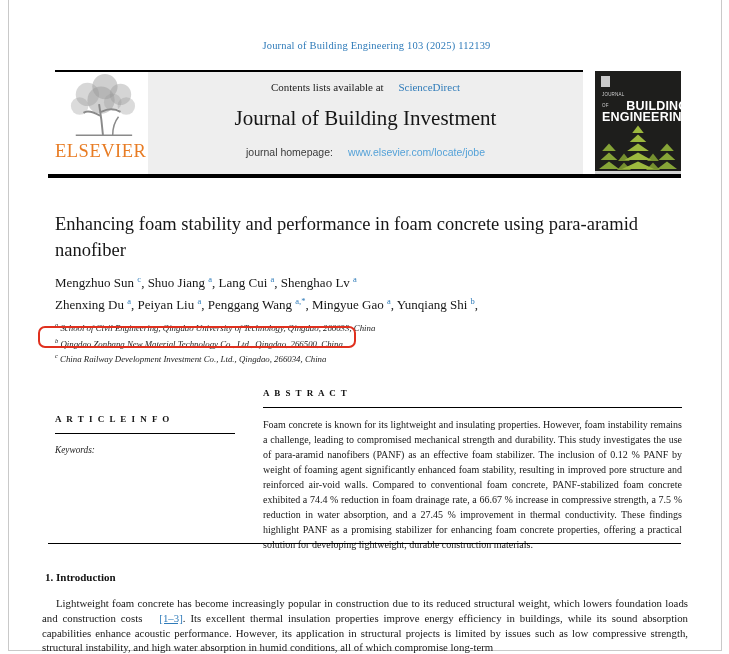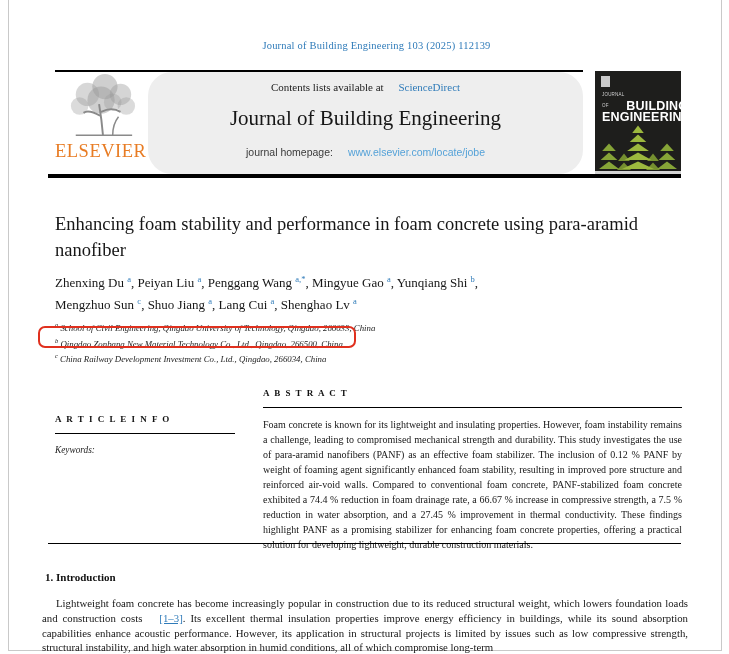--- a/index.html
+++ b/index.html
@@ -12,21 +12,21 @@
   .citation{position:absolute;top:40px;left:0;width:729px;text-align:center;
             font-size:10.5px;color:#2f7bb9;letter-spacing:.2px;}
   .rule-top{position:absolute;left:55px;top:70px;width:528px;height:2px;background:#000;}
   
   .logo{position:absolute;left:55px;top:73px;width:93px;height:101px;text-align:left;}
   .logo svg{display:block;margin:0 auto;}
   .els-text{font-family:"Liberation Serif",serif;font-size:18.5px;color:#e87c24;
             letter-spacing:.5px;margin-top:-2px;}
   
   .graybox{position:absolute;left:148px;top:72px;width:435px;height:102px;background:#eeeeee;
-           text-align:center;border-radius:24px;}
+           text-align:center;}
   .contents-line{margin-top:9px;font-size:11px;color:#222;}
   .jtitle{margin-top:13px;font-size:21px;color:#161616;}
   .homepage{margin-top:15px;font-family:"Liberation Sans",sans-serif;font-size:10.5px;color:#3a3a3a;}
   .homepage a{color:#55a2d8;}
   
   .cover{position:absolute;left:595px;top:71px;width:86px;height:105px;background:#1e1e1c;overflow:hidden;}
   .emblem{position:absolute;top:5px;left:6px;width:9px;height:11px;background:#e8e8e8;opacity:.85;}
   .cover-title{position:absolute;top:18px;left:0;width:86px;color:#fff;
                font-family:"Liberation Sans",sans-serif;font-weight:bold;line-height:11px;}
   .row1{display:flex;align-items:flex-end;margin-left:7px;}
@@ -83,21 +83,21 @@
     </g>
     <path d="M46 64 C45 52 44 44 42 32 M43 44 C36 40 30 38 26 41 M44 40 C52 36 58 36 64 40" stroke="#8a8a8a" stroke-width="2" fill="none"></path>
     <path d="M56 64 C56 56 58 50 62 45" stroke="#8a8a8a" stroke-width="1.5" fill="none"></path>
     <path d="M18 64 L76 64" stroke="#8a8a8a" stroke-width="1.5"></path>
   </svg>
   <div class="els-text">ELSEVIER</div>
 </div>
 
 <div class="graybox">
   <div class="contents-line"><span>Contents lists available at </span><a class="blue">ScienceDirect</a></div>
-  <div class="jtitle">Journal of Building Engineering</div>
+  <div class="jtitle">Journal of Building Investment</div>
   <div class="homepage"><span>journal homepage: </span><a>www.elsevier.com/locate/jobe</a></div>
 </div>
 
 <div class="cover">
   <div class="emblem"></div>
   <div class="cover-title">
     <div class="row1">
       <span class="jof">JOURNAL OF</span>
       <span class="big">BUILDING</span>
     </div>
@@ -121,22 +121,22 @@
       <polygon points="37.24,32 48.76,32 43,24.4" fill="#9cb83e"></polygon>
     </svg>
   <div class="cover-strip"></div>
 </div>
 
 <div class="rule-thick"></div>
 
 <h1 class="title">Enhancing foam stability and performance in foam concrete using para-aramid nanofiber</h1>
 
 <div class="authors">
+    <div><span>Mengzhuo Sun</span> <sup class="asup">c</sup>, <span>Shuo Jiang</span> <sup class="asup">a</sup>, <span>Lang Cui</span> <sup class="asup">a</sup>, <span>Shenghao Lv</span> <sup class="asup">a</sup></div>
     <div><span>Zhenxing Du</span> <sup class="asup">a</sup>, <span>Peiyan Liu</span> <sup class="asup">a</sup>, <span>Penggang Wang</span> <sup class="asup">a,*</sup>, <span>Mingyue Gao</span> <sup class="asup">a</sup>, <span>Yunqiang Shi</span> <sup class="asup">b</sup>,</div>
-    <div><span>Mengzhuo Sun</span> <sup class="asup">c</sup>, <span>Shuo Jiang</span> <sup class="asup">a</sup>, <span>Lang Cui</span> <sup class="asup">a</sup>, <span>Shenghao Lv</span> <sup class="asup">a</sup></div>
   </div>
 
 <div class="affils">
     <div><sup class="affsup">a</sup><span> School of Civil Engineering, Qingdao University of Technology, Qingdao, 266033, China</span></div>
     <div><sup class="affsup">b</sup><span> Qingdao Zonbang New Material Technology Co., Ltd., Qingdao, 266500, China</span></div>
     <div><sup class="affsup">c</sup><span> China Railway Development Investment Co., Ltd., Qingdao, 266034, China</span></div>
   </div>
 <div class="redbox"></div>
 
 <div class="col-info">

